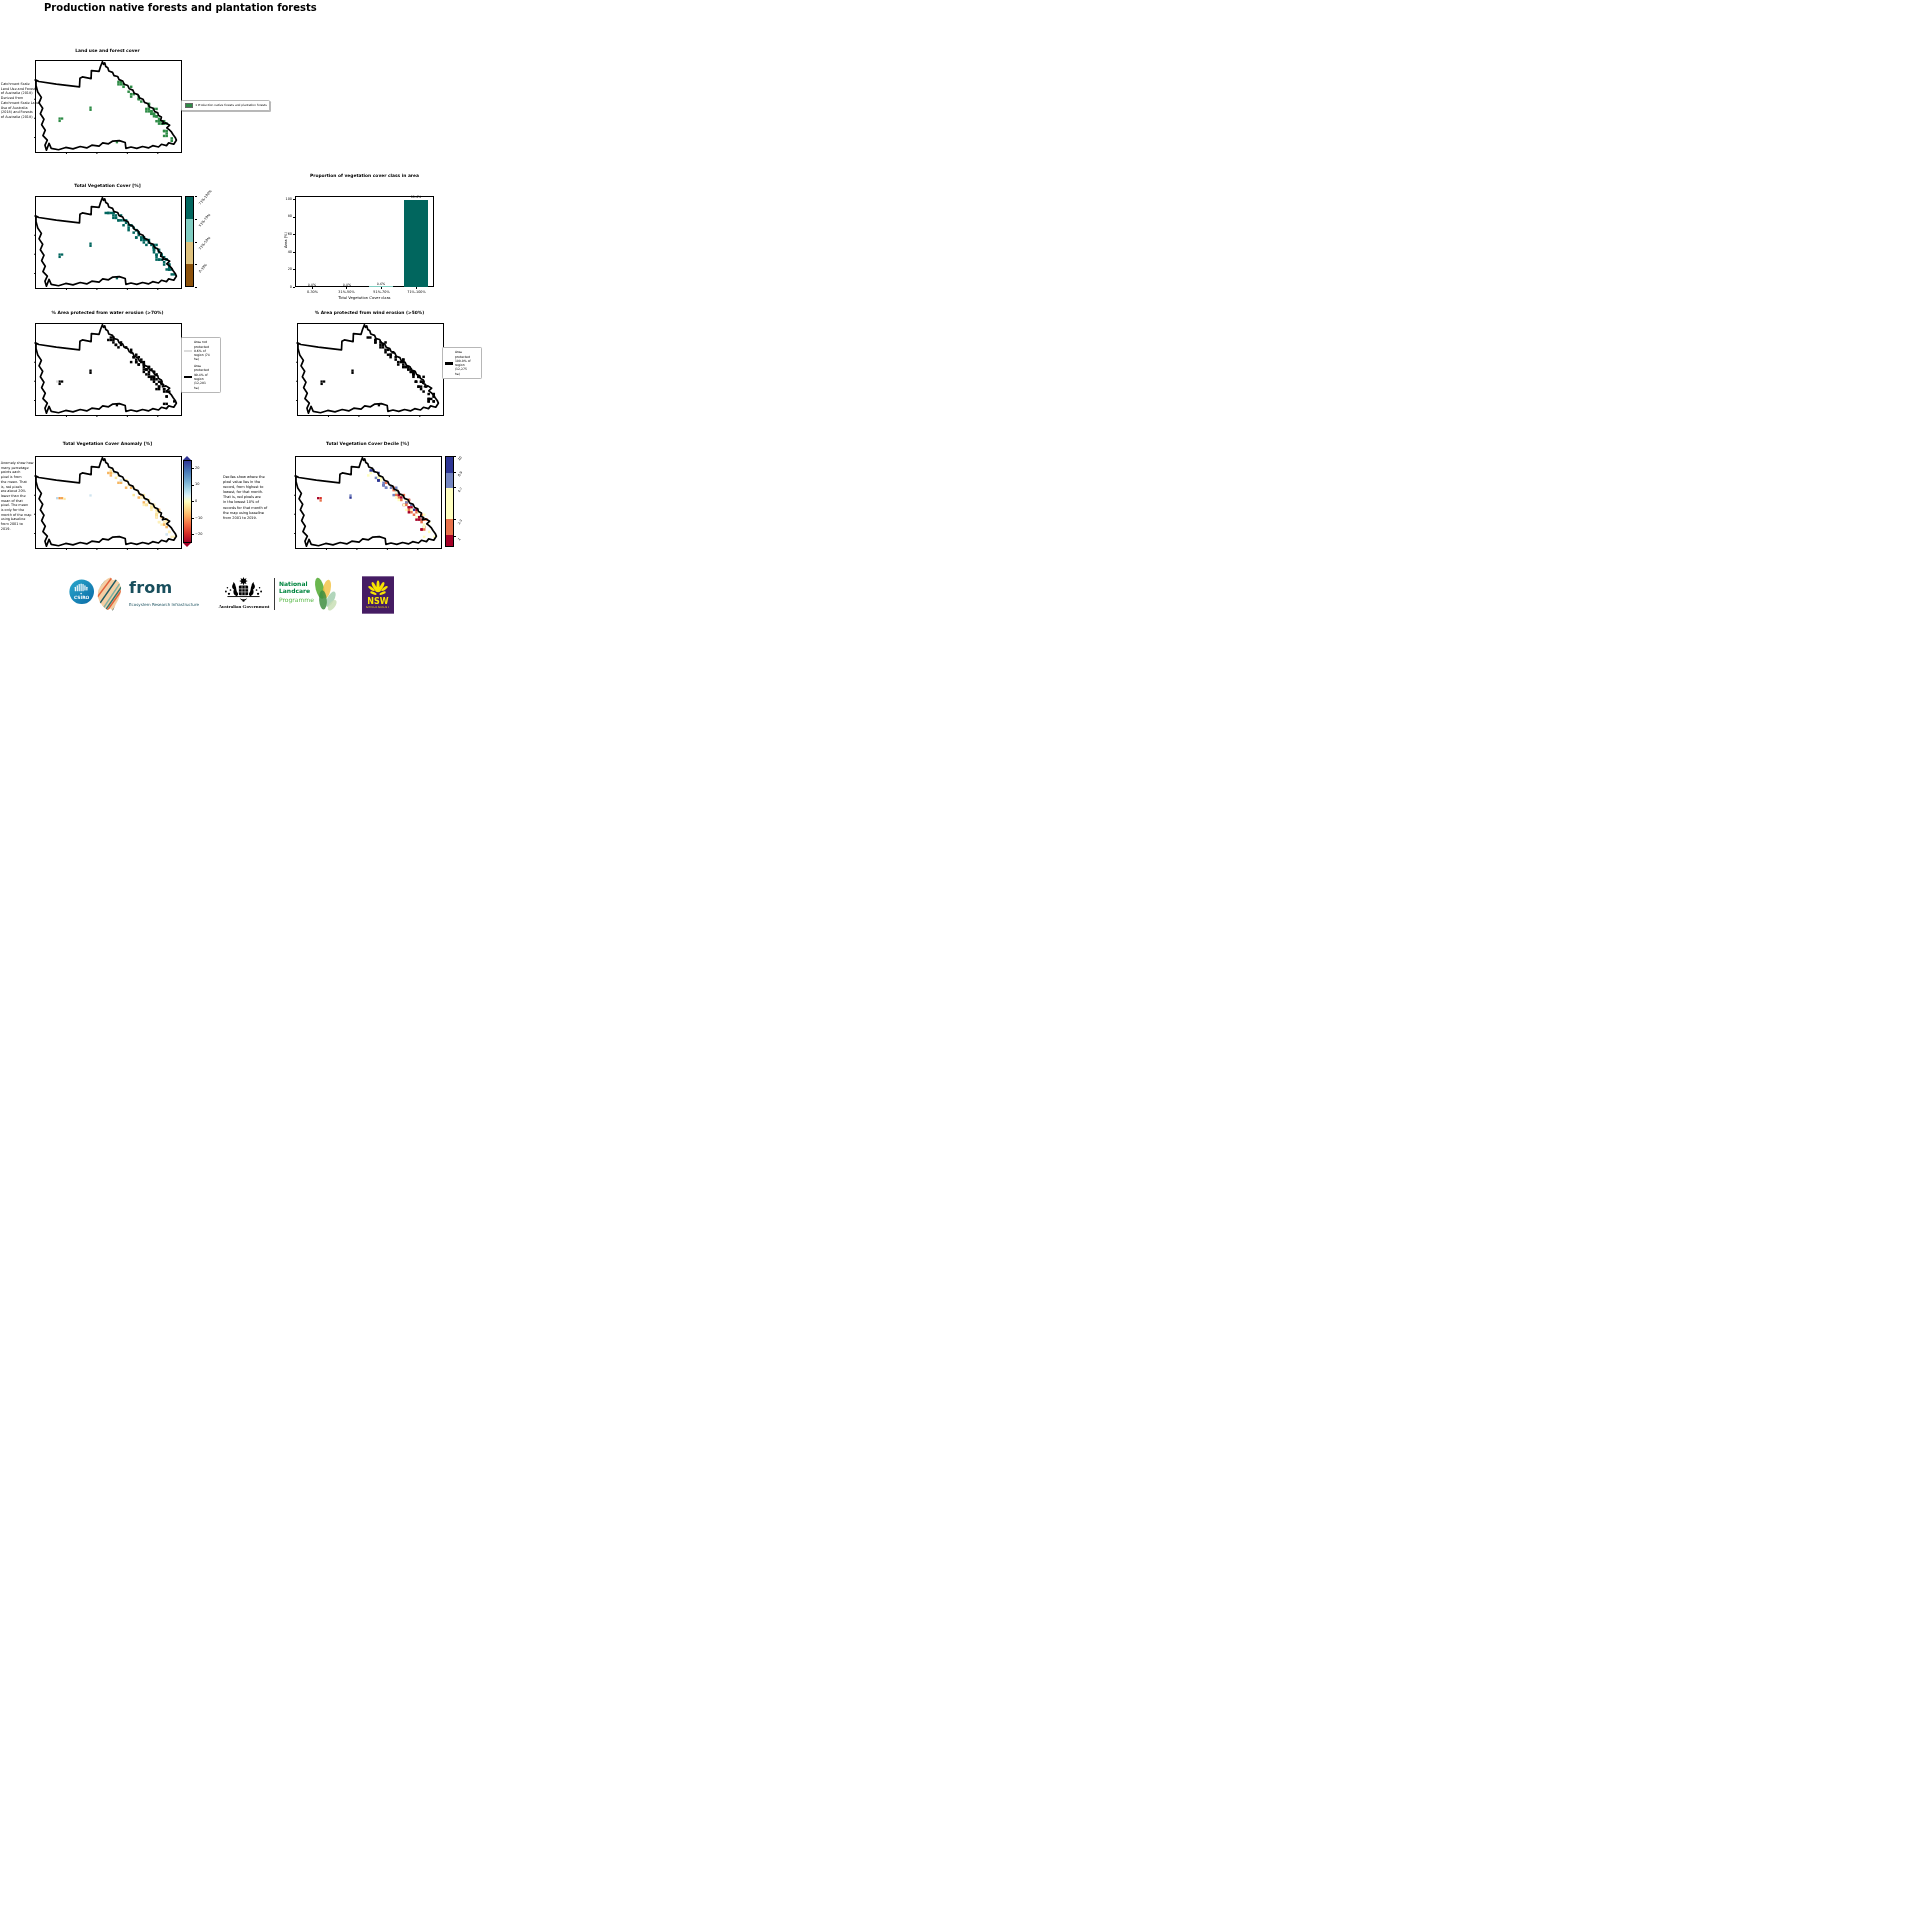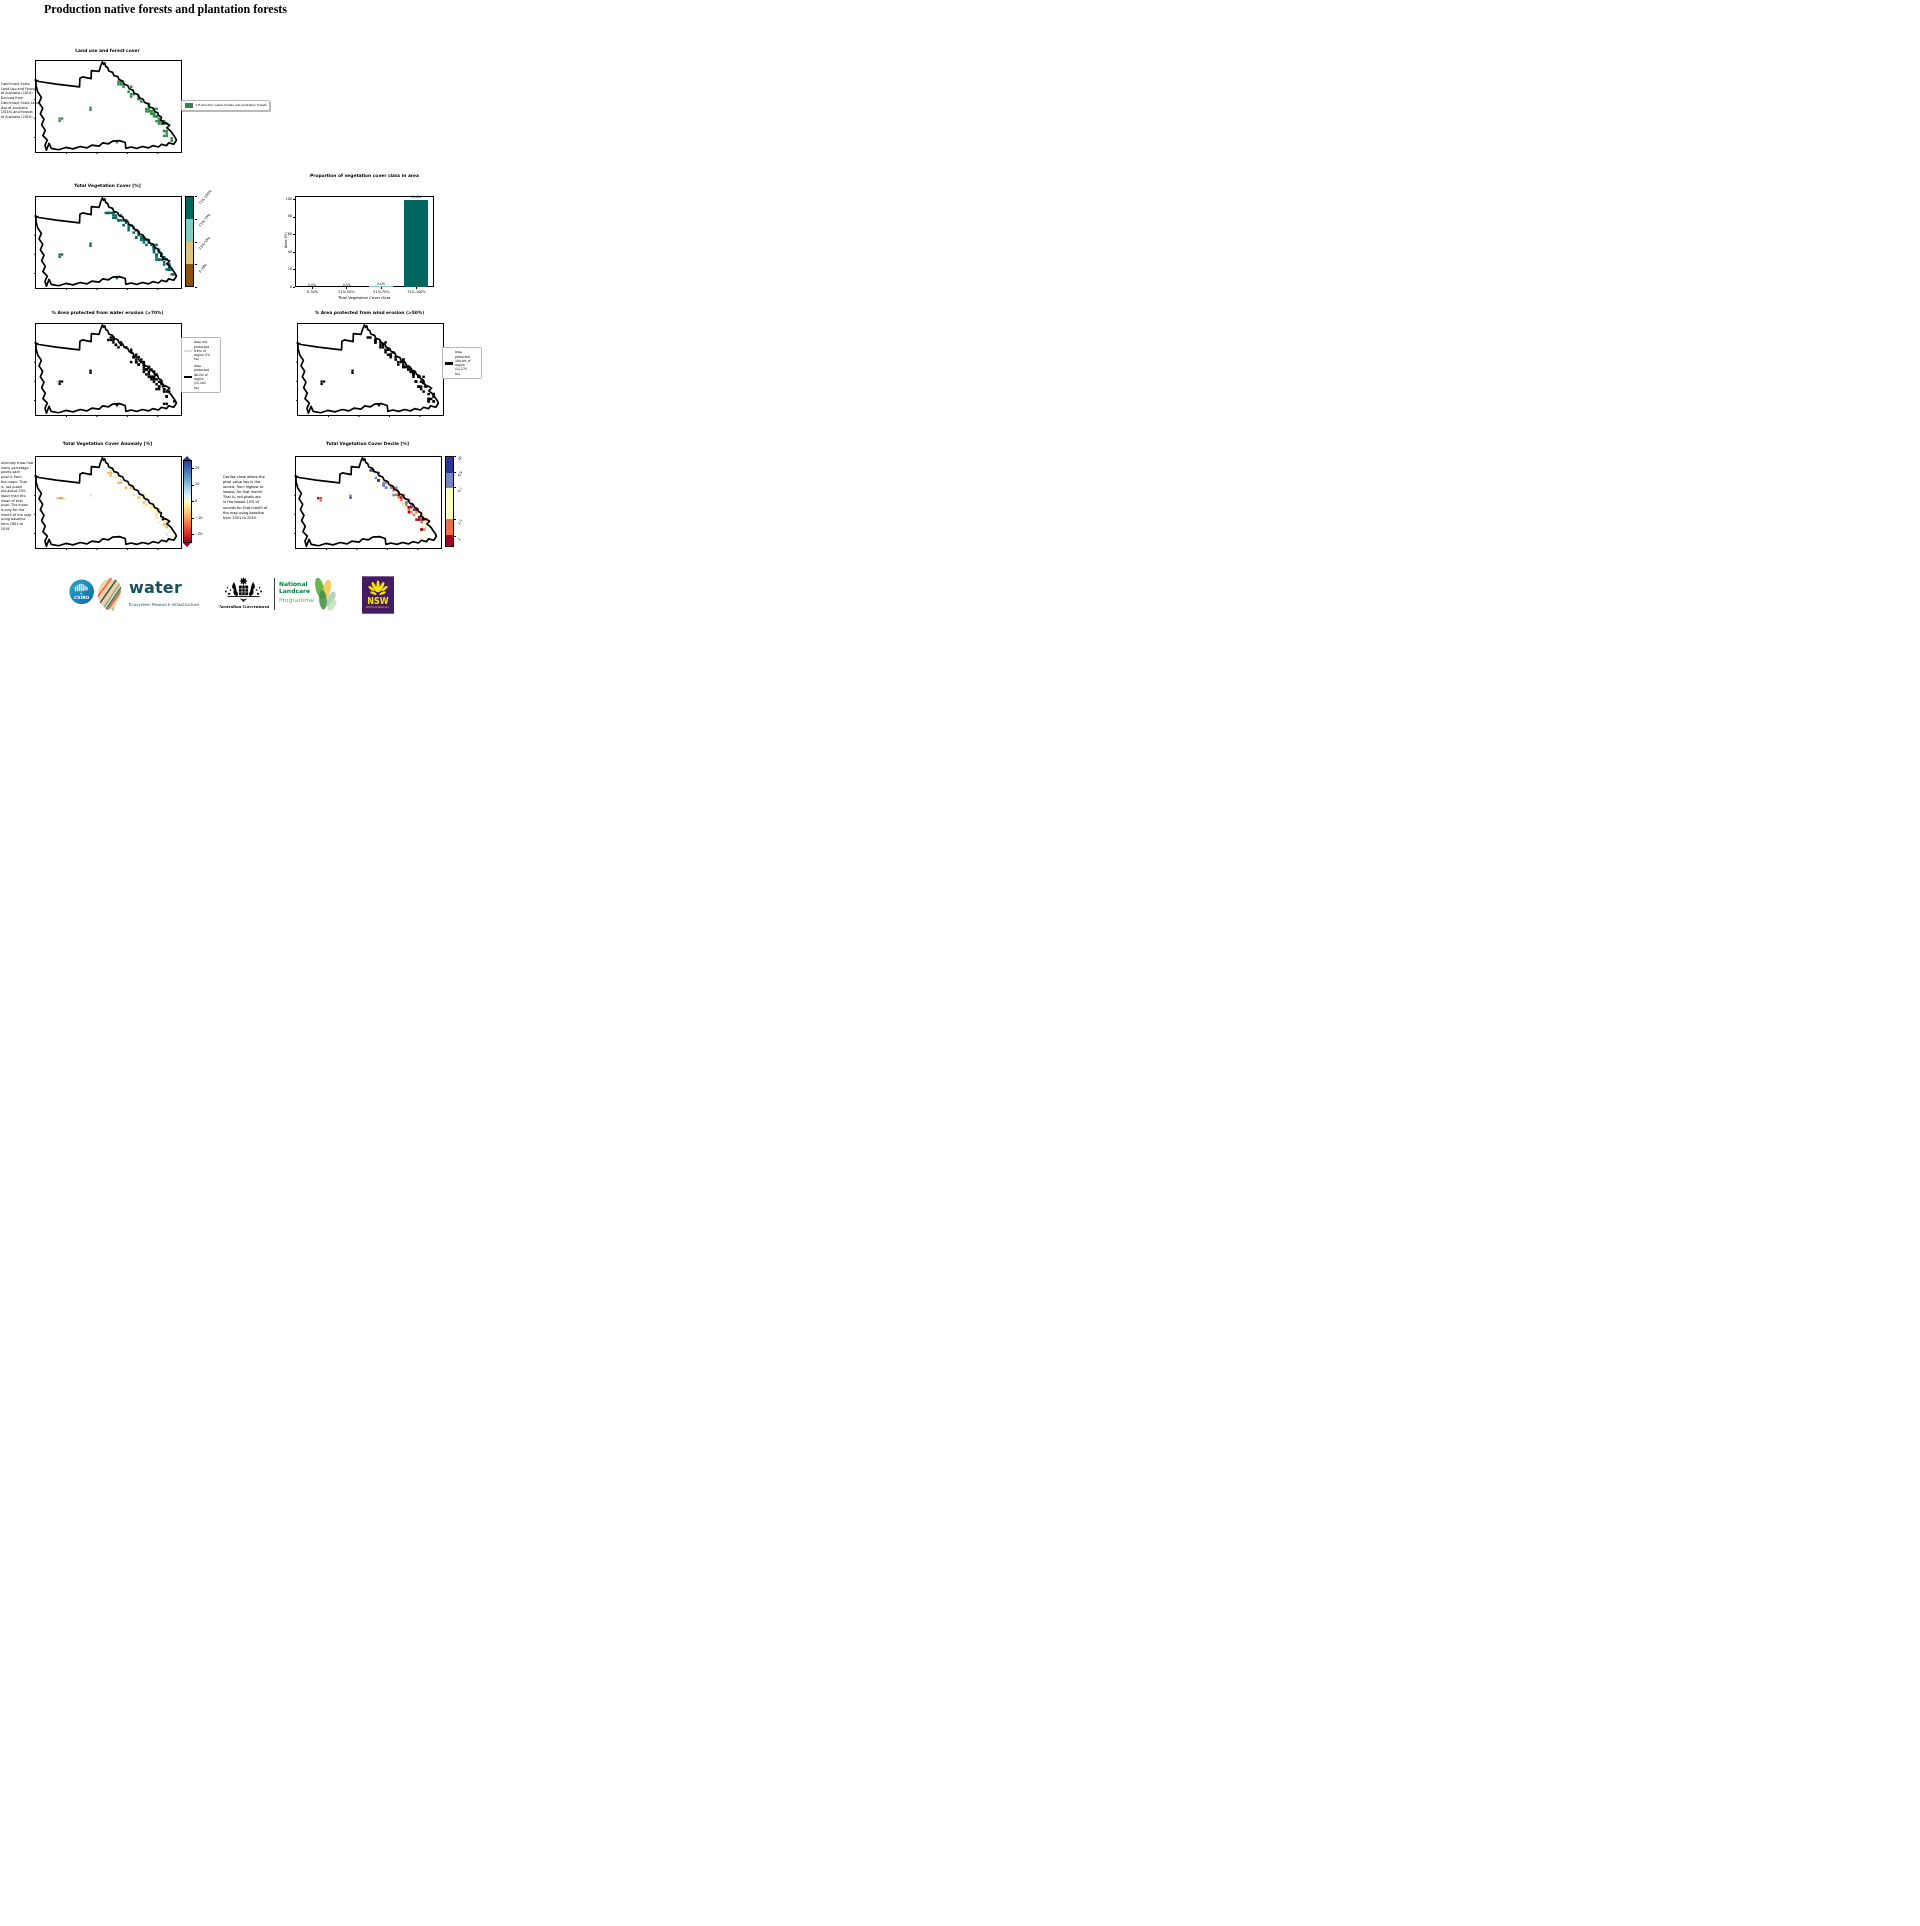--- a/index.html
+++ b/index.html
@@ -1,18 +1,18 @@
 <!DOCTYPE html>
 <html style="font-size:6.2px"><head>
 <meta charset="utf-8">
 <style>
   html,body{margin:0;padding:0;background:#ffffff;}
   body{font-family:"DejaVu Sans","Liberation Sans",sans-serif;color:#000;}
   #fig{position:relative;width:485px;height:615px;background:#fff;overflow:hidden;}
-  .suptitle{position:absolute;font-size:12px;font-weight:bold;white-space:nowrap;font-family:Liberation Serif, serif;}
+  .suptitle{position:absolute;font-size:10px;font-weight:bold;white-space:nowrap;}
   .ptitle{position:absolute;font-size:4.4px;font-weight:bold;text-align:center;white-space:nowrap;}
   .mapframe{position:absolute;border:0.6px solid #000;background:#fff;}
   .mapsvg{position:absolute;left:0;top:0;overflow:visible;}
   .sidetext{position:absolute;font-size:3.4px;line-height:4.7px;white-space:pre-line;z-index:5;}
   .legendbox{position:absolute;background:#fff;border:0.4px solid #b7b7b7;border-radius:1.2px;z-index:6;}
   .lg-shadow{box-shadow:1px 1px 0 #b9b9b9;}
   .lg-row{display:flex;align-items:center;gap:2.3px;}
   .lg-swatch{flex:0 0 auto;}
   .lg-label{font-size:3.1px;line-height:4.3px;white-space:pre-line;}
   .cbar-seg{width:100%;}
@@ -719,21 +719,21 @@
           <line x1="18" y1="104" x2="84" y2="10" stroke="#e2633c"></line>
           <line x1="28" y1="110" x2="92" y2="22" stroke="#1d5a63"></line>
           <line x1="-16" y1="56" x2="40" y2="-16" stroke="#7fb2a2"></line>
           <line x1="2" y1="94" x2="70" y2="-2" stroke="#f4cfa4"></line>
           <line x1="14" y1="102" x2="80" y2="6" stroke="#35766f"></line>
           <line x1="36" y1="112" x2="96" y2="30" stroke="#e2633c"></line>
         </g>
       </g>
     </svg>
 
-    <div class="footer-text" style="left:129px;top:578px;font-size:16px;font-weight:800;color:#194f5d;letter-spacing:0.2px;">water</div>
+    <div class="footer-text" style="left:129px;top:578px;font-size:16px;font-weight:800;color:#194f5d;letter-spacing:0.2px;">from</div>
     <div class="footer-text" style="left:129px;top:602px;font-size:4px;color:#194f5d;">Ecosystem Research Infrastructure</div>
 
     <svg style="position:absolute;left:219px;top:576px;" width="49" height="28" viewBox="0 0 128 72" fill="#000">
       <path d="M64,2 l2.2,5.4 5.6,-2.2 -2.2,5.4 5.4,2.2 -5.4,2.2 2.2,5.4 -5.6,-2.2 -2.2,5.4 -2.2,-5.4 -5.6,2.2 2.2,-5.4 -5.4,-2.2 5.4,-2.2 -2.2,-5.4 5.6,2.2 Z"></path>
       <rect x="52" y="24" width="24" height="26" rx="3"></rect>
       <g stroke="#fff" stroke-width="1.4">
         <line x1="60" y1="24" x2="60" y2="50"></line>
           <line x1="68" y1="24" x2="68" y2="50"></line>
         <line x1="52" y1="33" x2="76" y2="33"></line>
           <line x1="52" y1="41" x2="76" y2="41"></line>

